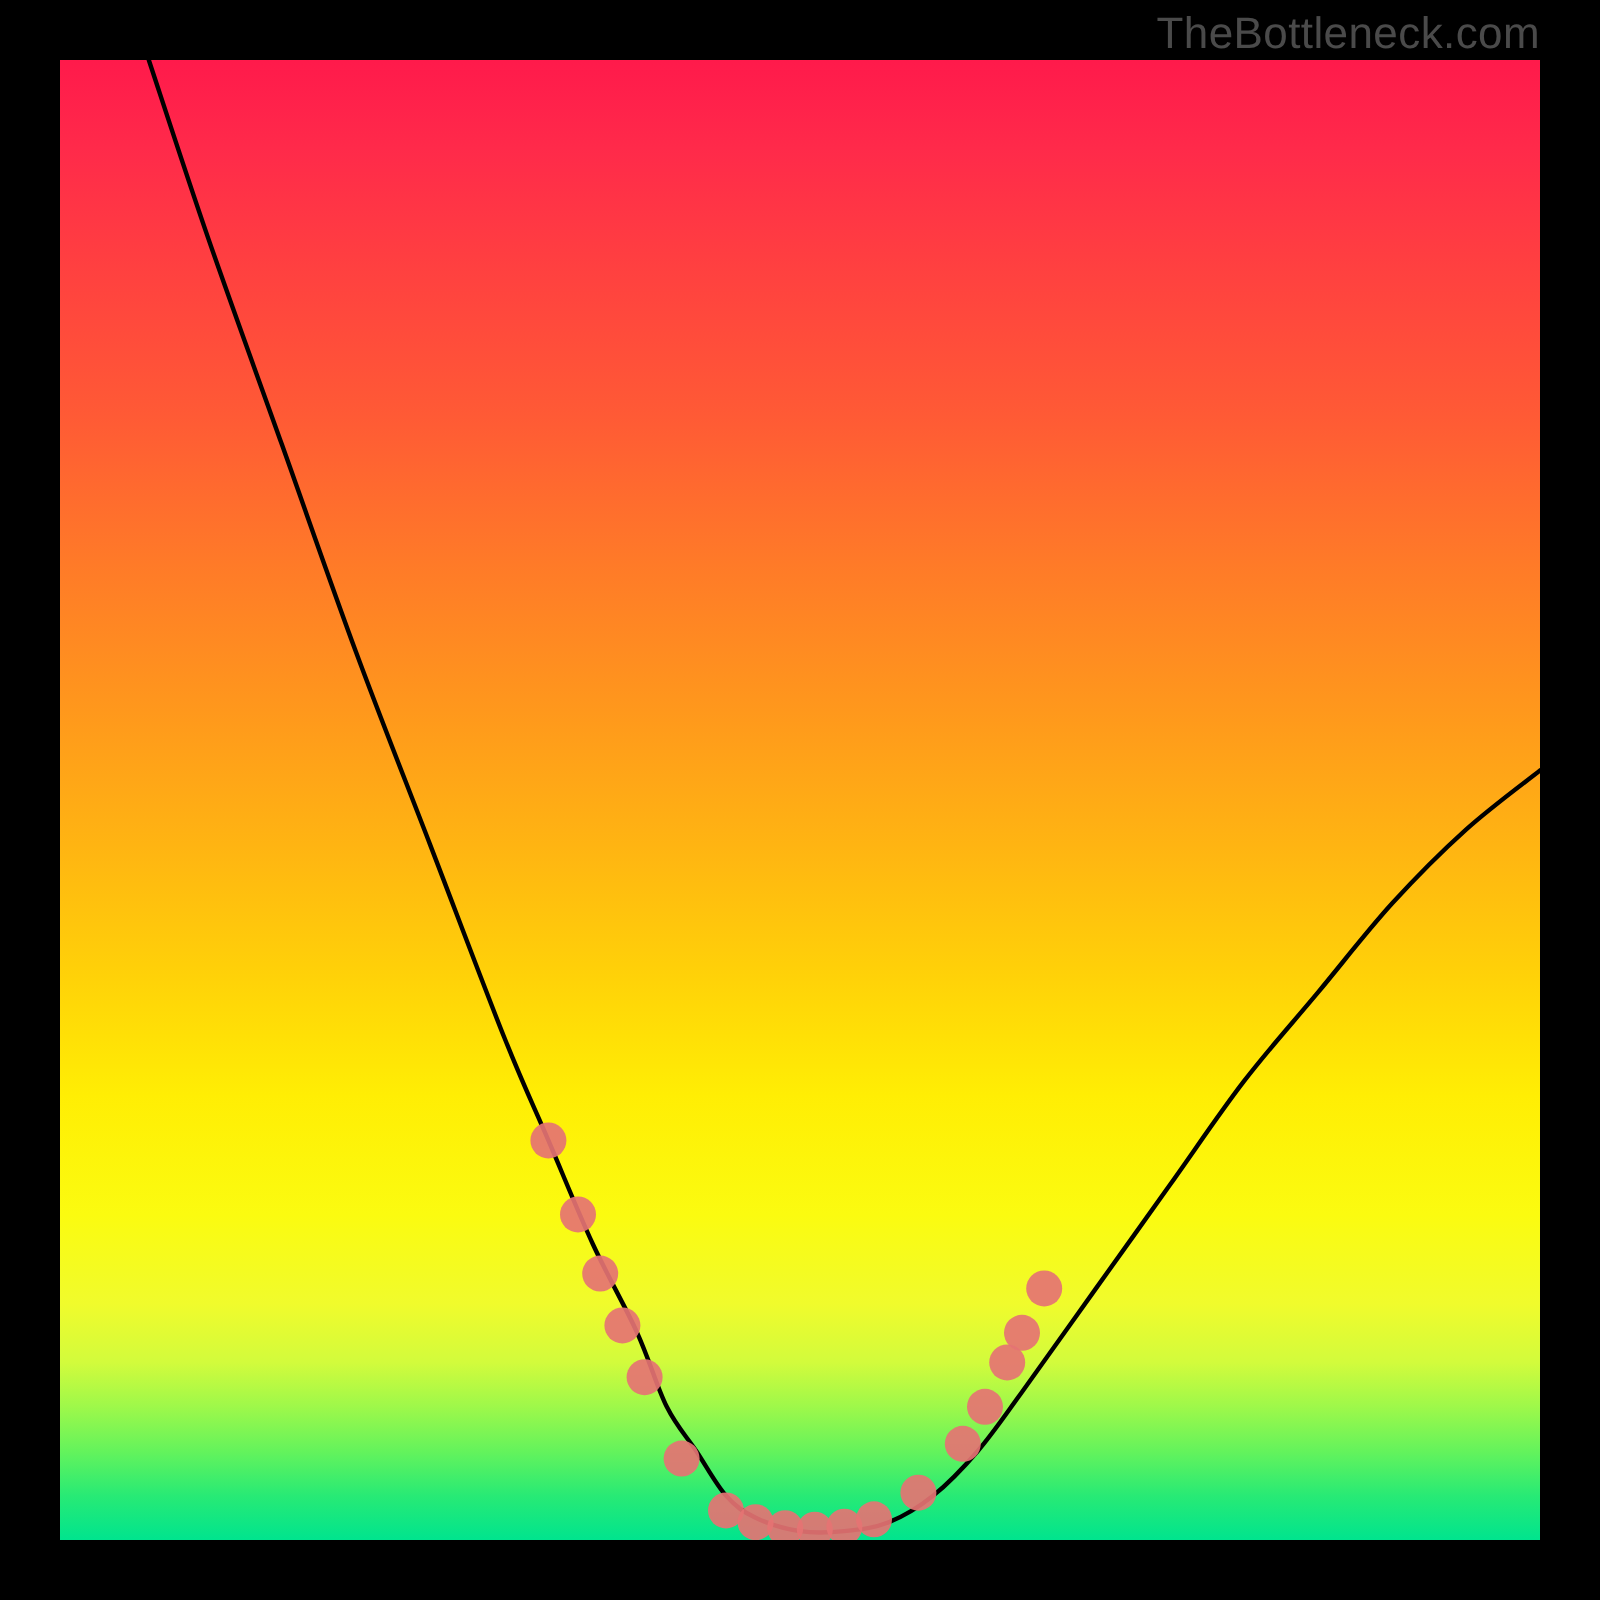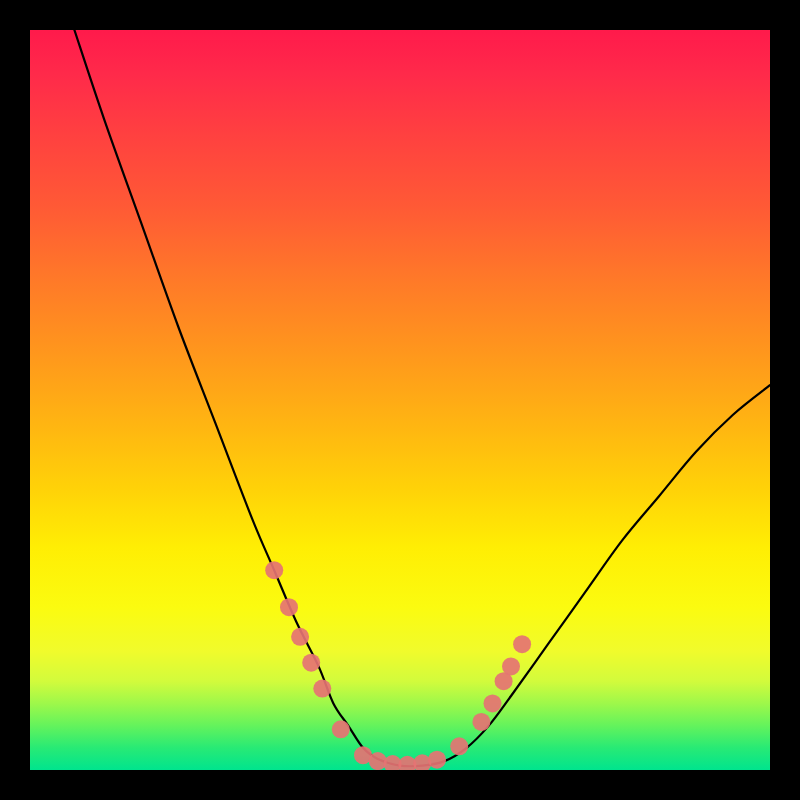--- a/index.html
+++ b/index.html
@@ -86,14 +86,15 @@
           <circle cx="429.2" cy="716.32" r="9" fill="#e57373" fill-opacity="0.92"></circle>
           <circle cx="451.4" cy="691.9" r="9" fill="#e57373" fill-opacity="0.92"></circle>
           <circle cx="462.5" cy="673.4" r="9" fill="#e57373" fill-opacity="0.92"></circle>
           <circle cx="473.6" cy="651.2" r="9" fill="#e57373" fill-opacity="0.92"></circle>
           <circle cx="481" cy="636.4" r="9" fill="#e57373" fill-opacity="0.92"></circle>
           <circle cx="492.1" cy="614.2" r="9" fill="#e57373" fill-opacity="0.92"></circle>
         </g>
     </svg>
   </div>
 
+  <div class="watermark">TheBottleneck.com</div>
 
 </div>
 
 </body></html>

